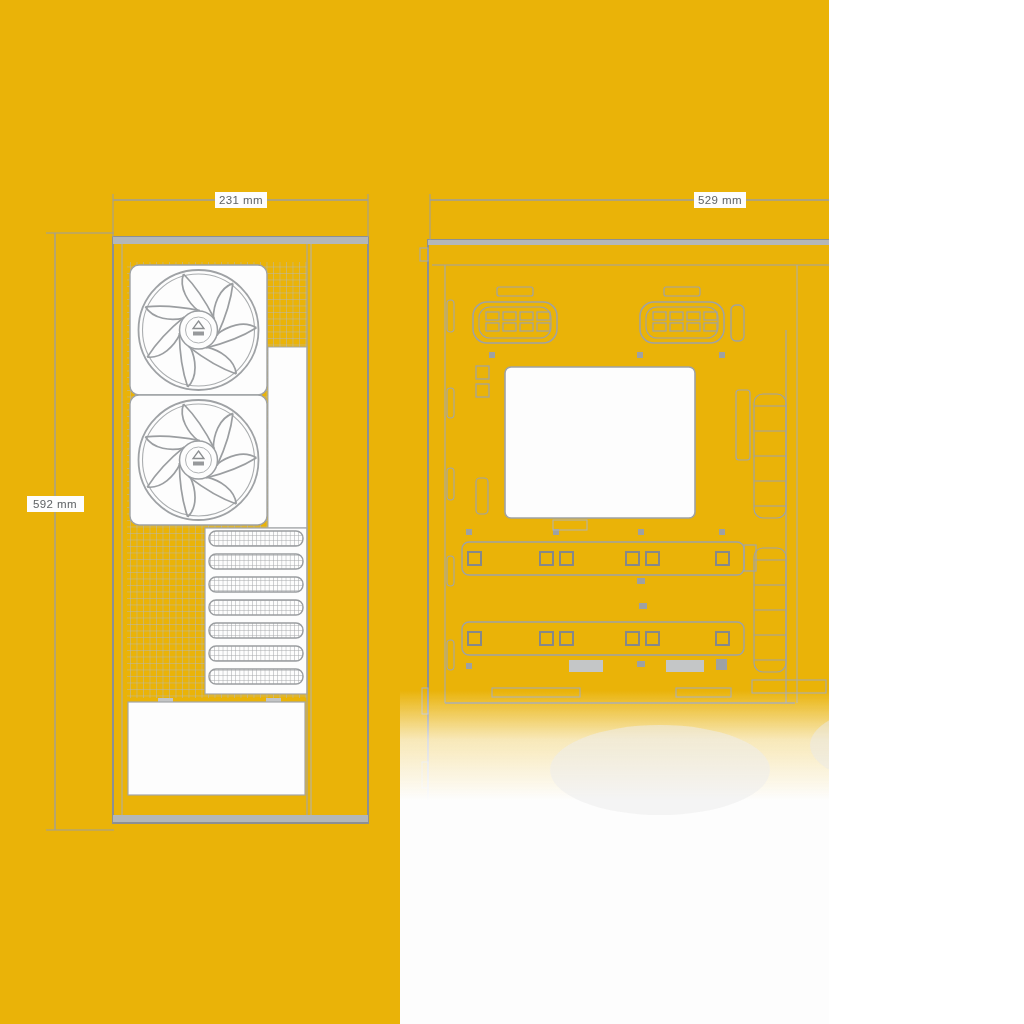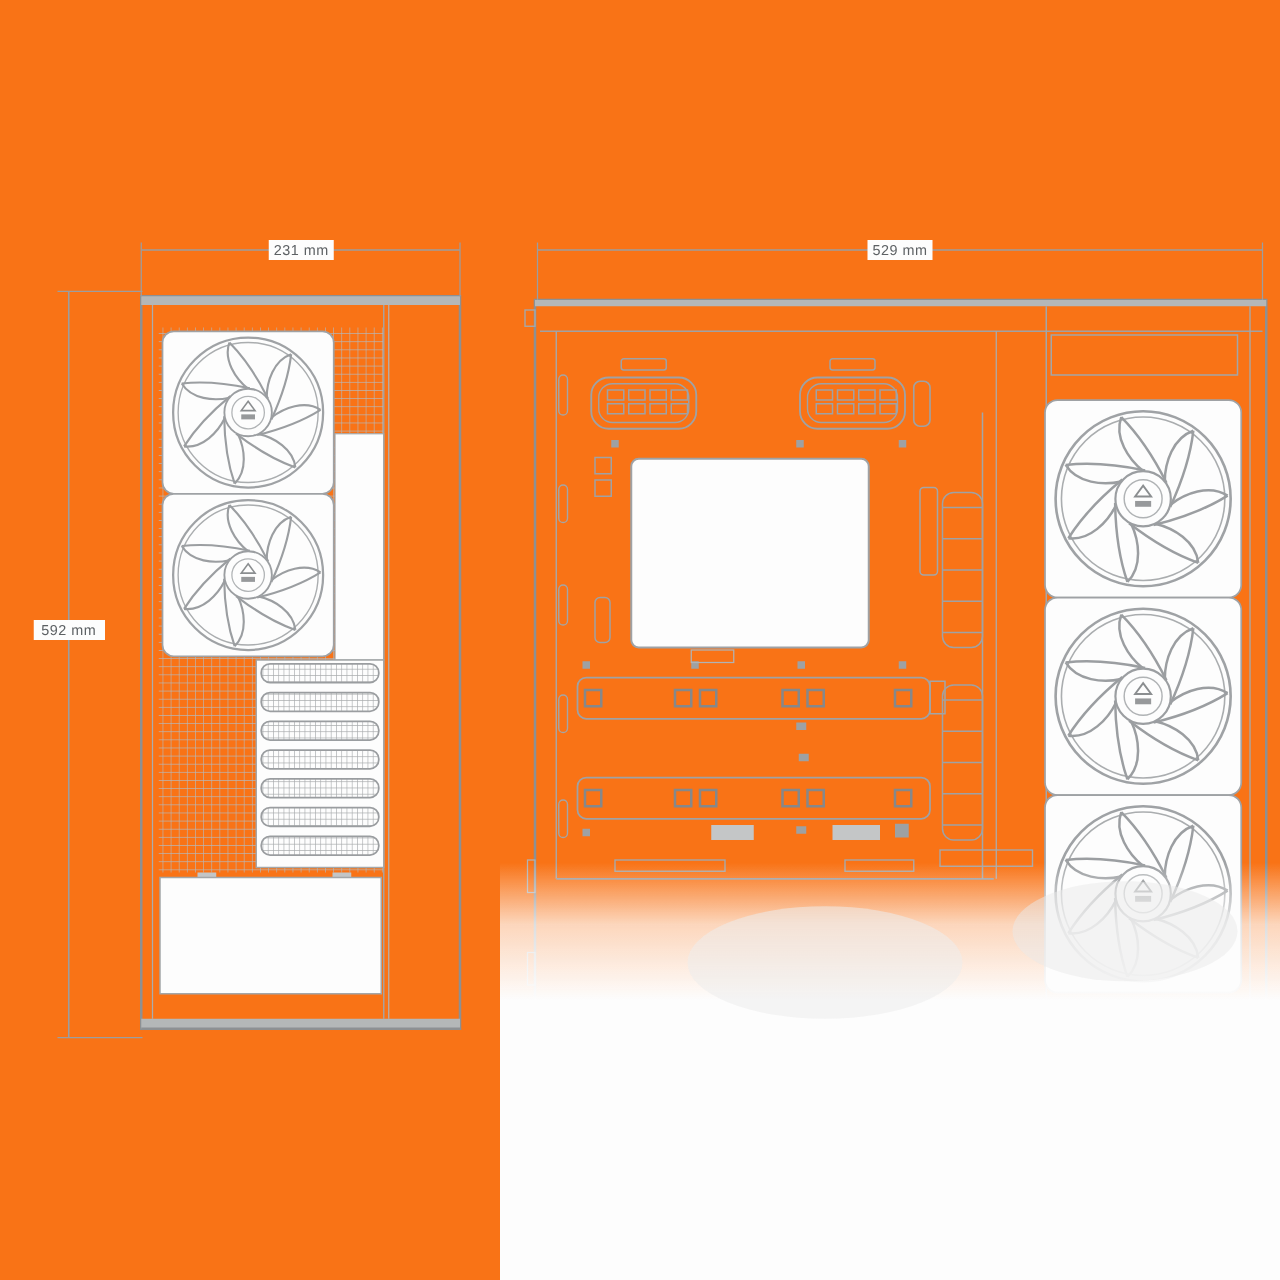--- a/index.html
+++ b/index.html
@@ -1,16 +1,16 @@
 <!DOCTYPE html>
 <html><head>
 <meta charset="utf-8">
 <style>
   html,body{margin:0;padding:0;background:#ffffff;}
-  .stage{position:relative;width:1024px;height:1024px;background:#f97316;overflow:hidden;
+  .stage{position:relative;width:829px;height:1024px;background:#eab308;overflow:hidden;
          font-family:"Liberation Sans", sans-serif;}
   svg.drawing{position:absolute;left:0;top:0;filter:blur(.55px);}
   text{font-family:"Liberation Sans", sans-serif;font-size:11.5px;letter-spacing:.4px;}
 </style>
 </head>
 <body>
 
 <div class="stage">
 <svg class="drawing" width="1024" height="1024" viewBox="0 0 1024 1024">
   <defs>

